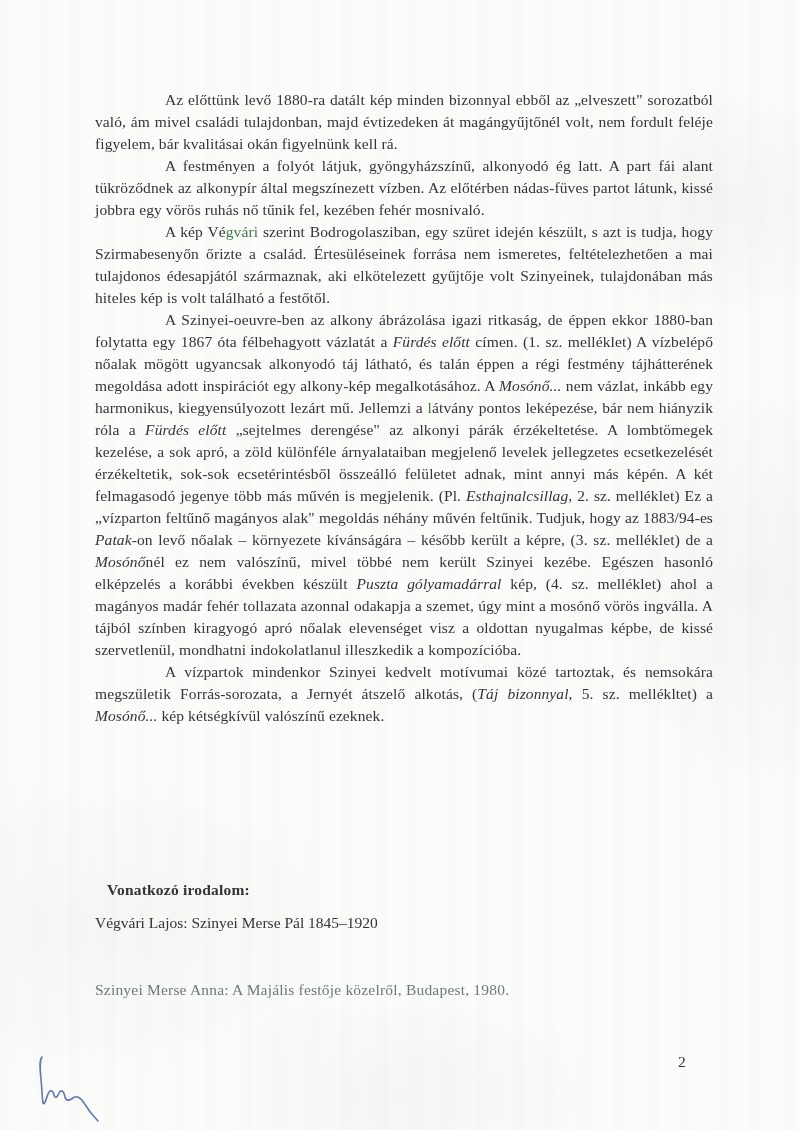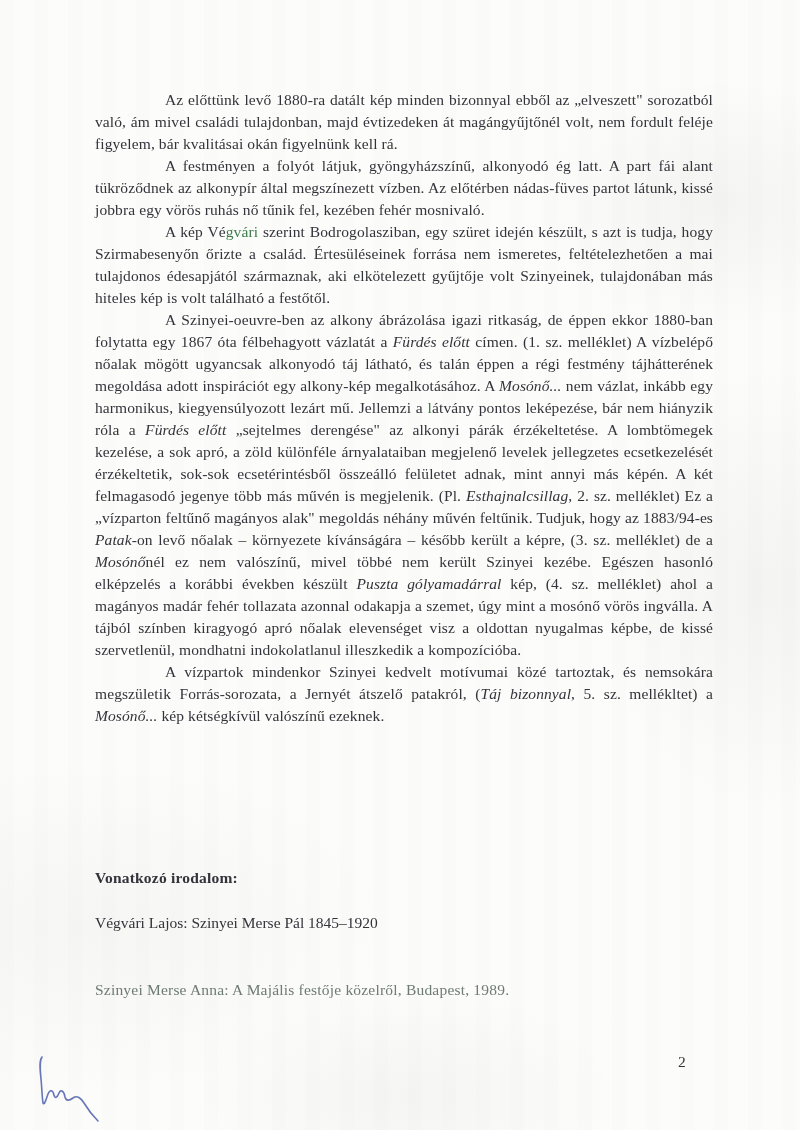--- a/index.html
+++ b/index.html
@@ -35,21 +35,21 @@
     line-height: 22px;
     text-align: justify;
     letter-spacing: 0.1px;
   }
   .para { margin: 0; text-indent: 70px; }
   .italic { font-style: italic; }
   .green { color: var(--accent-green, #3c7c4c); }
   .biblio-heading {
     position: absolute;
     left: 95px; top: 869px;
-    margin: 0;
+    margin: 12px;
     font-size: 15.5px;
     font-weight: bold;
     letter-spacing: 0.2px;
   }
   .biblio-group {
     position: absolute;
     left: 95px; top: 911px;
     font-size: 15.5px;
     line-height: 23px;
   }
@@ -84,30 +84,30 @@
 </head>
 <body>
 
 <div class="page">
 
   <div class="text-block">
       <p class="para"><span>Az előttünk levő 1880-ra datált kép minden bizonnyal ebből az „elveszett" sorozatból való, ám mivel családi tulajdonban, majd évtizedeken át magángyűjtőnél volt, nem fordult feléje figyelem, bár kvalitásai okán figyelnünk kell rá.</span></p>
       <p class="para"><span>A festményen a folyót látjuk, gyöngyházszínű, alkonyodó ég latt. A part fái alant tükröződnek az alkonypír által megszínezett vízben. Az előtérben nádas-füves partot látunk, kissé jobbra egy vörös ruhás nő tűnik fel, kezében fehér mosnivaló.</span></p>
       <p class="para"><span>A kép Vé</span><span class="green">gvári</span><span> szerint Bodrogolasziban, egy szüret idején készült, s azt is tudja, hogy Szirmabesenyőn őrizte a család. Értesüléseinek forrása nem ismeretes, feltételezhetően a mai tulajdonos édesapjától származnak, aki elkötelezett gyűjtője volt Szinyeinek, tulajdonában más hiteles kép is volt található a festőtől.</span></p>
       <p class="para"><span>A Szinyei-oeuvre-ben az alkony ábrázolása igazi ritkaság, de éppen ekkor 1880-ban folytatta egy 1867 óta félbehagyott vázlatát a </span><span class="italic">Fürdés előtt</span><span> címen. (1. sz. melléklet) A vízbelépő nőalak mögött ugyancsak alkonyodó táj látható, és talán éppen a régi festmény tájhátterének megoldása adott inspirációt egy alkony-kép megalkotásához. A </span><span class="italic">Mosónő...</span><span> nem vázlat, inkább egy harmonikus, kiegyensúlyozott lezárt mű. Jellemzi a </span><span class="green">l</span><span>átvány pontos leképezése, bár nem hiányzik róla a </span><span class="italic">Fürdés előtt</span><span> „sejtelmes derengése" az alkonyi párák érzékeltetése. A lombtömegek kezelése, a sok apró, a zöld különféle árnyalataiban megjelenő levelek jellegzetes ecsetkezelését érzékeltetik, sok-sok ecsetérintésből összeálló felületet adnak, mint annyi más képén. A két felmagasodó jegenye több más művén is megjelenik. (Pl. </span><span class="italic">Esthajnalcsillag</span><span>,  2. sz. melléklet) Ez a „vízparton feltűnő magányos alak" megoldás néhány művén feltűnik. Tudjuk, hogy az 1883/94-es </span><span class="italic">Patak</span><span>-on levő nőalak – környezete kívánságára – később került a képre, (3. sz. melléklet) de a </span><span class="italic">Mosónő</span><span>nél ez nem valószínű, mivel többé nem került Szinyei kezébe. Egészen hasonló elképzelés a korábbi években készült </span><span class="italic">Puszta gólyamadárral</span><span> kép, (4. sz. melléklet) ahol a magányos madár fehér tollazata azonnal odakapja a szemet, úgy mint a mosónő vörös ingválla. A tájból színben kiragyogó apró nőalak elevenséget visz a oldottan nyugalmas képbe, de kissé szervetlenül, mondhatni indokolatlanul illeszkedik a kompozícióba.</span></p>
-      <p class="para"><span>A vízpartok mindenkor Szinyei kedvelt motívumai közé tartoztak, és nemsokára megszületik Forrás-sorozata, a Jernyét átszelő patakról, (</span><span class="italic">Táj bizonnyal</span><span>, 5. sz. mellékltet) a </span><span class="italic">Mosónő...</span><span> kép kétségkívül valószínű ezeknek.</span></p>
+      <p class="para"><span>A vízpartok mindenkor Szinyei kedvelt motívumai közé tartoztak, és nemsokára megszületik Forrás-sorozata, a Jernyét átszelő alkotás, (</span><span class="italic">Táj bizonnyal</span><span>, 5. sz. mellékltet) a </span><span class="italic">Mosónő...</span><span> kép kétségkívül valószínű ezeknek.</span></p>
     </div>
 
   <h3 class="biblio-heading">Vonatkozó irodalom:</h3>
 
   <div class="biblio-group">
     <p>Végvári Lajos: Szinyei Merse Pál 1845–1920</p>
   </div>
 
-  <p class="biblio-faded">Szinyei Merse Anna: A Majális festője közelről, Budapest, 1989.</p>
+  <p class="biblio-faded">Szinyei Merse Anna: A Majális festője közelről, Budapest, 1980.</p>
 
   <svg class="signature" viewBox="0 0 110 85" aria-hidden="true">
     <path d="M 14 9
              C 11 13, 12 21, 13 31
              C 14 41, 14 49, 15 55
              C 16 58, 18 52, 20 46
              C 22 41, 25 42, 26 47
              C 27 51, 29 50, 31 45
              C 33 41, 36 43, 37 49
              C 38 53, 41 53, 45 50

